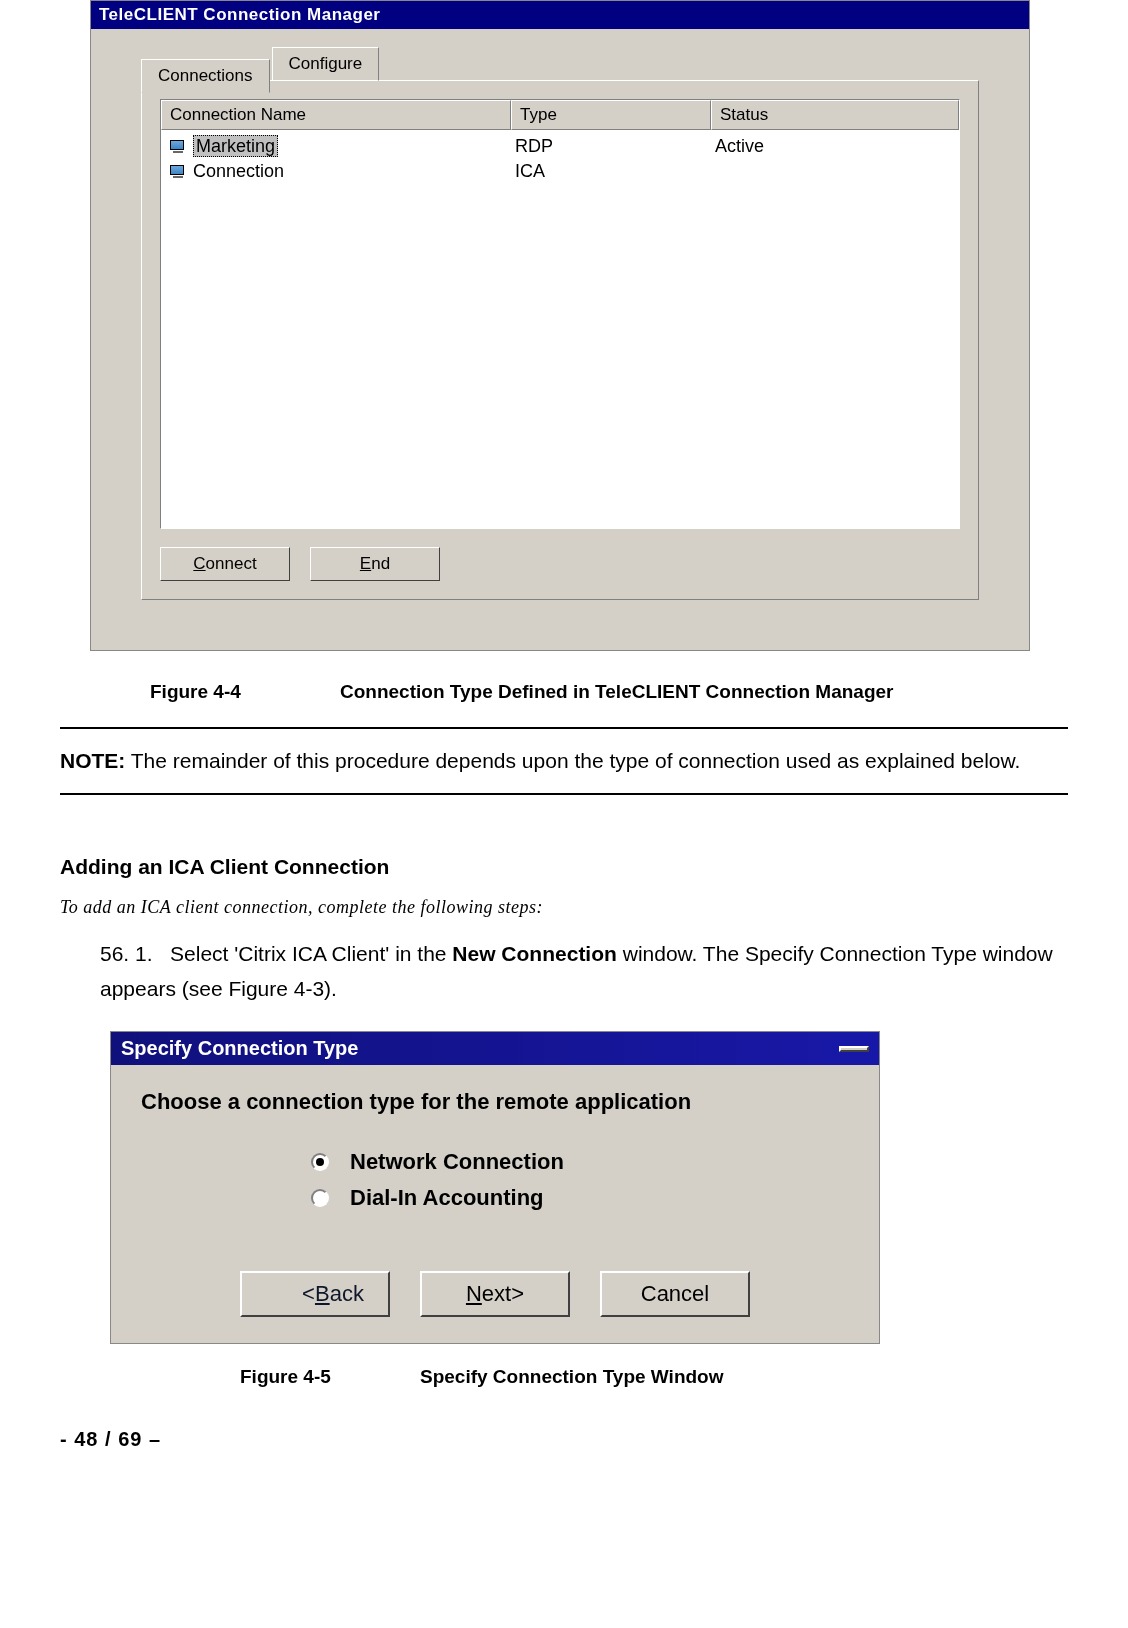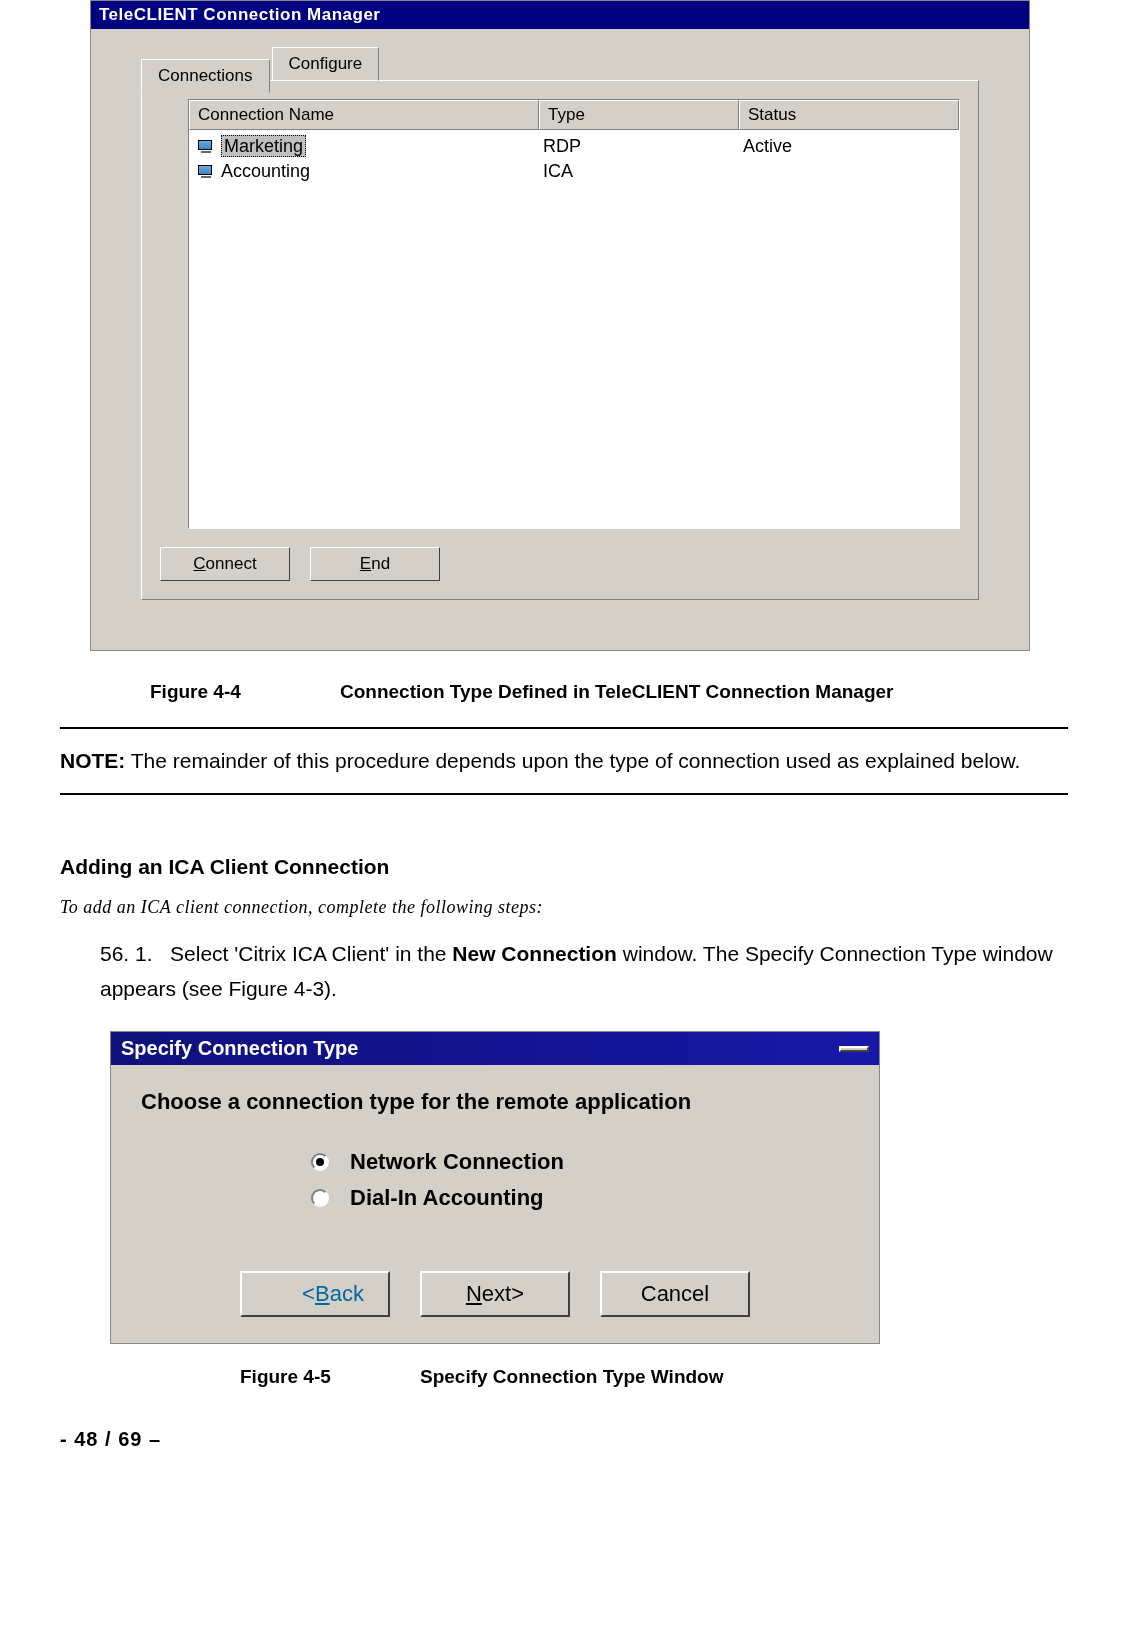--- a/index.html
+++ b/index.html
@@ -70,21 +70,20 @@
     padding: 18px;
     margin-top: -1px;
   }
   .cm-listbox {
     border-top: 1px solid #808080;
     border-left: 1px solid #808080;
     border-right: 1px solid #fff;
     border-bottom: 1px solid #fff;
     background: #fff;
     height: 430px;
-    margin-left: 28px;
   }
   .cm-headers {
     display: flex;
     background: #d4d0c8;
   }
   .cm-header {
     border-top: 1px solid #fff;
     border-left: 1px solid #fff;
     border-right: 1px solid #808080;
     border-bottom: 1px solid #808080;
@@ -274,21 +273,21 @@
     text-align: center;
     padding: 8px 0;
     font-family: Verdana, Geneva, sans-serif;
     font-size: 22px;
     background: #d4d0c8;
     border-top: 2px solid #fff;
     border-left: 2px solid #fff;
     border-right: 2px solid #404040;
     border-bottom: 2px solid #404040;
   }
-  .sct-btn.disabled { color: #0369a1; padding-left: 36px; }
+  .sct-btn.disabled { color: #0f172a; padding-left: 36px; }
   .sct-btn .u { text-decoration: underline; }
 
   .figcap2 {
     font-family: Arial, sans-serif;
     font-size: 19px;
     font-weight: bold;
     margin: 0 0 40px 180px;
   }
   .figcap2 .fignum { display: inline-block; width: 180px; }
 
@@ -331,21 +330,21 @@
               <span class="col-type">RDP</span>
               <span class="col-status">Active</span>
             </div>
             <div class="cm-row">
               <span class="col-icon">
                 <span class="monitor-icon">
                     <span class="screen"></span>
                     <span class="stand"></span>
                   </span>
               </span>
-              <span class="col-name"><span class="txt">Accounting</span></span>
+              <span class="col-name"><span class="txt">Connection</span></span>
               <span class="col-type">ICA</span>
               <span class="col-status"></span>
             </div>
           </div>
         </div>
         <div class="cm-buttons">
           <div class="cm-btn"><span class="u">C</span><span>onnect</span></div>
           <div class="cm-btn"><span class="u">E</span><span>nd</span></div>
         </div>
       </div>

